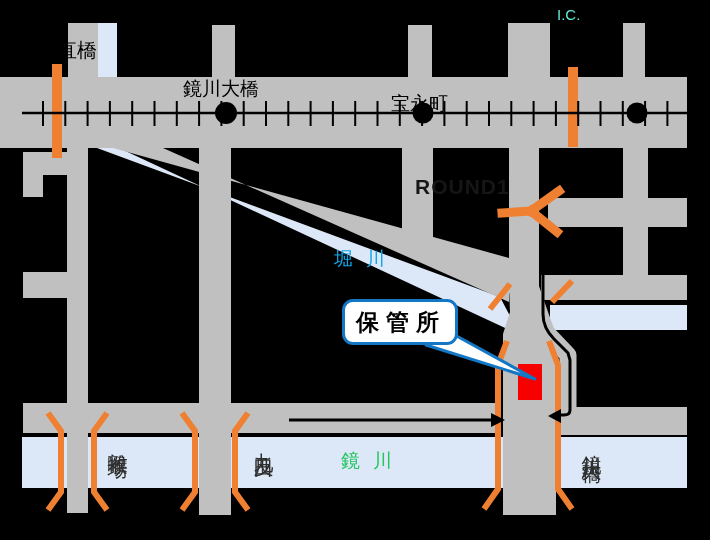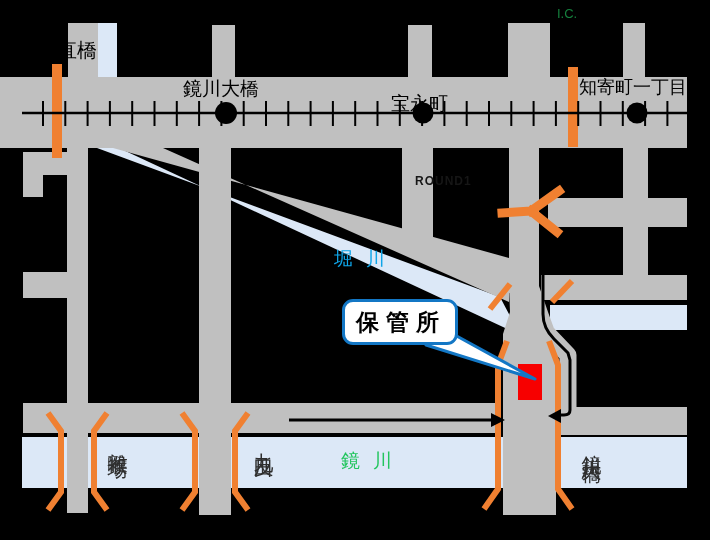--- a/index.html
+++ b/index.html
@@ -72,25 +72,24 @@
     <polygon points="491,413 505,420 491,427" fill="#000"></polygon>
     <path d="M543,268 L543,314 Q543,328 554,339 L568,353 L570,360 L570,410 Q570,415 564,415 L558,415" stroke="#000" stroke-width="3" fill="none"></path>
     <polygon points="561,409 548,416 561,423" fill="#000"></polygon>
 
     <rect x="518" y="364" width="24" height="36" style="fill:var(--red)"></rect>
 
     <polygon points="426,345 453,334 535,379" fill="#ffffff" style="stroke:var(--blue)" stroke-width="3" stroke-linejoin="round"></polygon>
   </svg>
 
   <div class="lbl" style="left:57px;top:39px;font-size:20px;color:#000;text-align:center;">直橋</div>
-  <div class="lbl" style="left:557px;top:7px;font-size:13px;color:#15803d;">I.C.</div>
+  <div class="lbl" style="left:557px;top:7px;font-size:15px;color:#5eead4;">I.C.</div>
   <div class="lbl station" style="left:183px;top:79px;">鏡川大橋</div>
   <div class="lbl station" style="left:391px;top:79px;margin-top:15px;">宝永町</div>
-  <div class="lbl station" style="left:579px;top:78px;font-size:18px;">知寄町一丁目</div>
-  <div class="lbl" style="left:415px;top:175px;font-size:12px;font-weight:bold;color:#161616;letter-spacing:1px;">ROUND1</div>
+  <div class="lbl" style="left:415px;top:175px;font-size:21px;font-weight:bold;color:#161616;letter-spacing:1px;">ROUND1</div>
   <div class="lbl riverlbl" style="left:334px;top:249px;">堀川</div>
   <div class="lbl riverlbl" style="left:341px;top:451px;color:#22c55e;">鏡川</div>
   <div class="lbl vlabel" style="left:106px;top:437px;">雜喉場</div>
   <div class="lbl vlabel" style="left:252px;top:437px;">九反田</div>
   <div class="lbl vlabel" style="left:580px;top:439px;">鏡川大橋</div>
 
   <div class="callout">
     <span>保管所</span>
   </div>
 </div>

